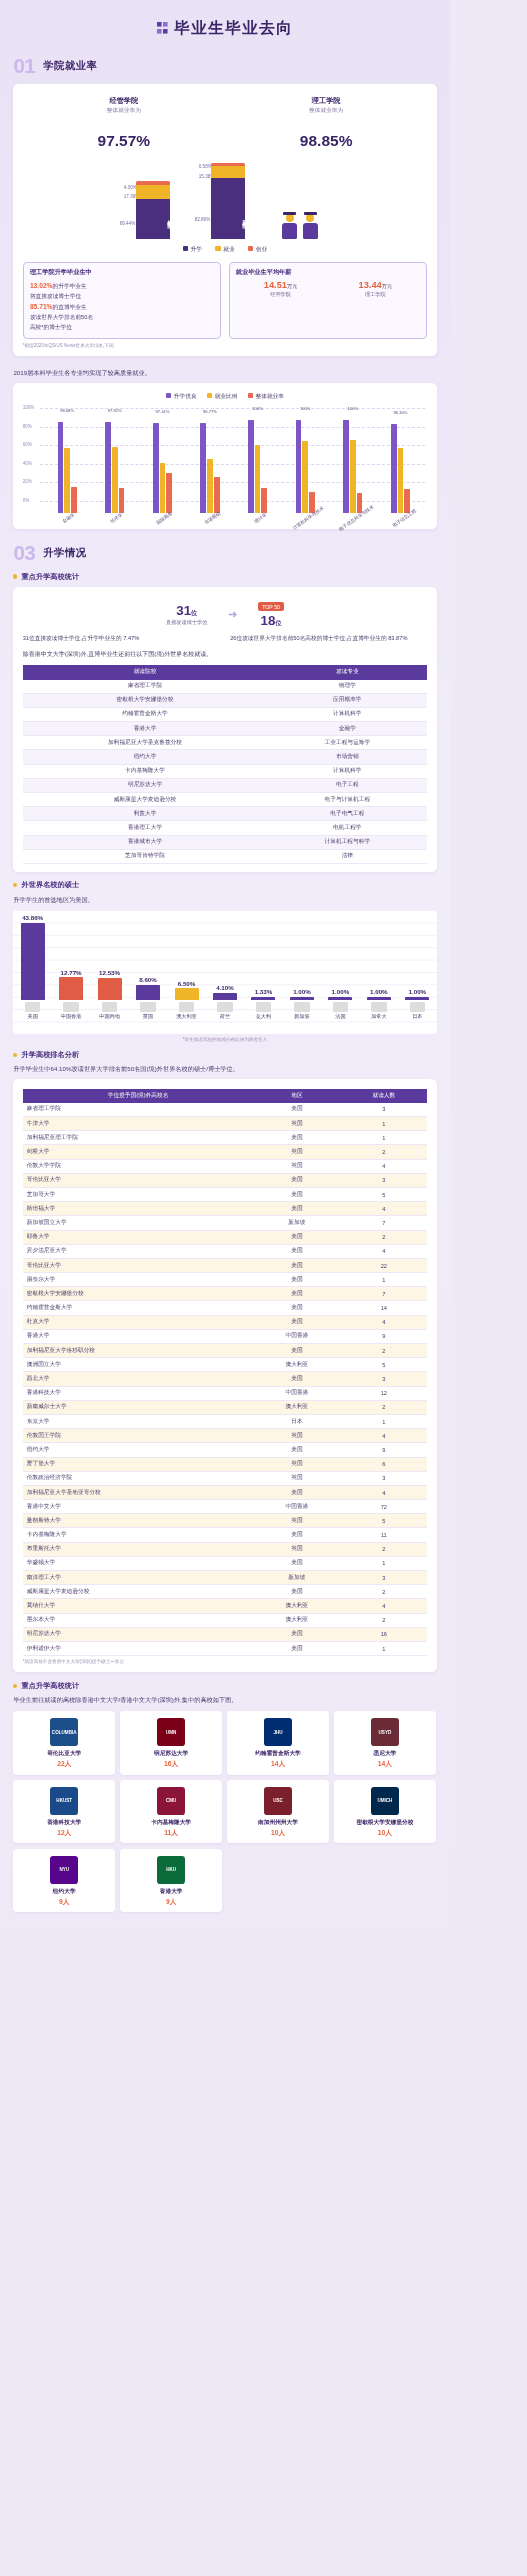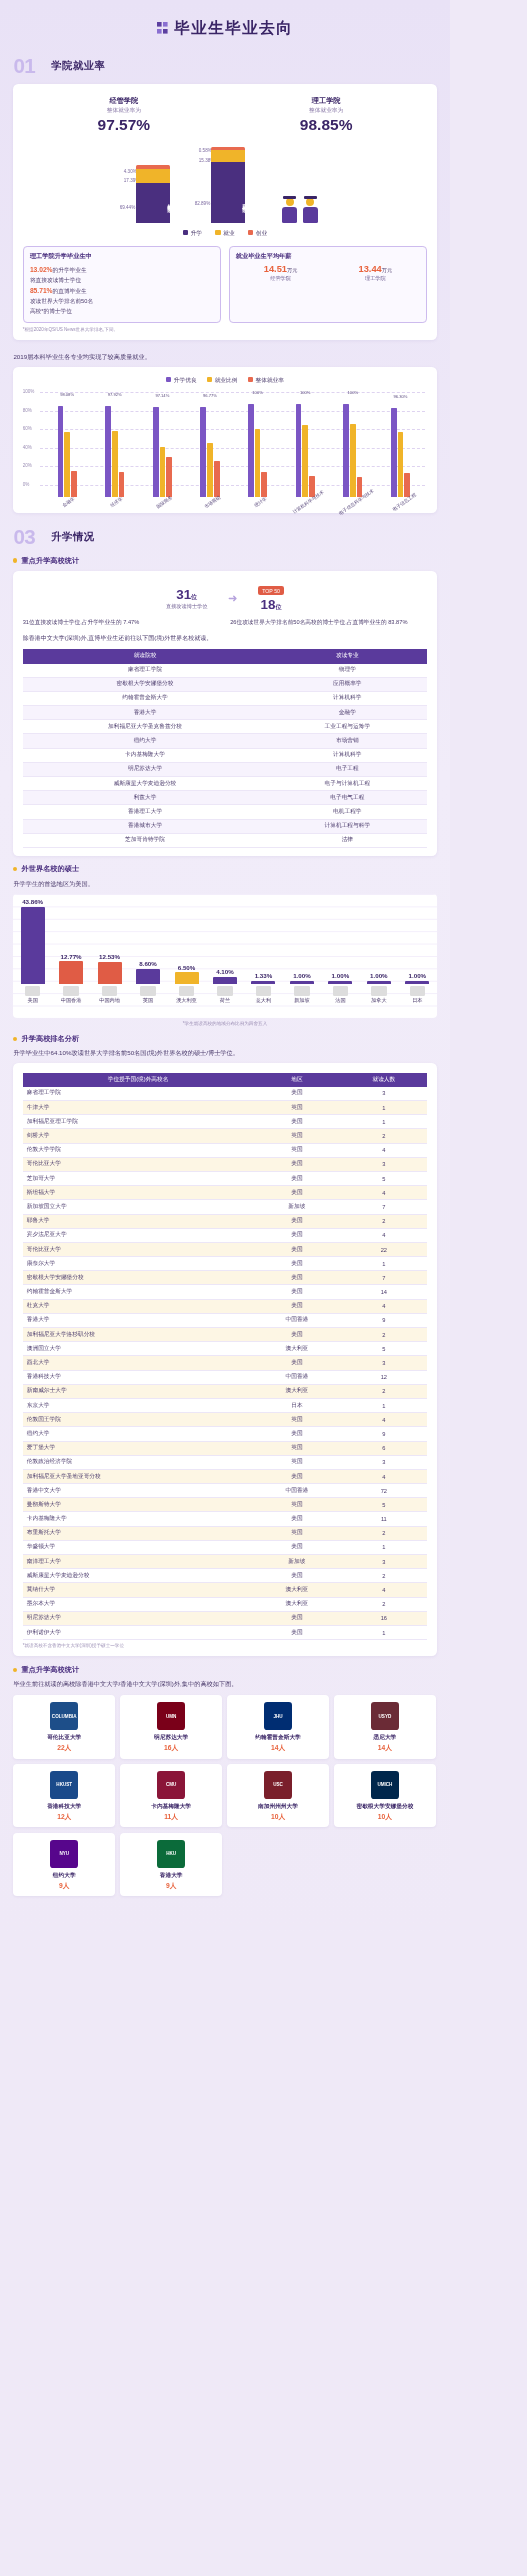--- a/index.html
+++ b/index.html
@@ -37,21 +37,21 @@
       linear-gradient(#5c3fa0 0 0) 0 0/4.6px 4.6px no-repeat,
       linear-gradient(#8a6fd1 0 0) 6.7px 0/4.6px 4.6px no-repeat,
       linear-gradient(#8a6fd1 0 0) 0 6.7px/4.6px 4.6px no-repeat,
       linear-gradient(#5c3fa0 0 0) 6.7px 6.7px/4.6px 4.6px no-repeat;
   }
   
   .section { margin: 0 13.4px 13.4px; }
   .section-head {
     display: flex;
     align-items: center;
-    gap: 16px;
+    gap: 8px;
     margin: 8.2px 0 7.2px;
   }
   .sec-num {
     font-size: 20.6px;
     font-weight: bold;
     color: #c9b9ec;
     line-height: 1;
     letter-spacing: -0.5px;
   }
   .sec-title {
@@ -69,21 +69,21 @@
   
   .emp-top {
     display: flex;
     justify-content: space-around;
     align-items: flex-end;
     padding: 3.1px 0 0;
   }
   .emp-stat { text-align: center; }
   .emp-stat .name { font-size: 7.2px; font-weight: bold; color: #3a2566; }
   .emp-stat .sub { font-size: 5.7px; color: #8a7aa8; margin-top: 1px; }
-  .emp-stat .big { font-size: 15.5px; font-weight: bold; color: #3a2566; margin-top: 1px; }
+  .emp-stat .big { font-size: 15.5px; font-weight: bold; color: #3a2566; margin-top: 17px; }
   .emp-chart {
     display: flex;
     align-items: flex-end;
     justify-content: center;
     gap: 31px;
     height: 82px;
     margin-top: 7.2px;
     position: relative;
   }
   .bar-group { position: relative; width: 44px; text-align: center; }

